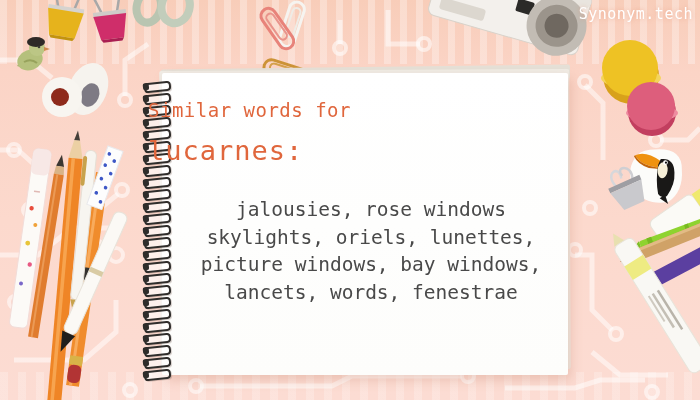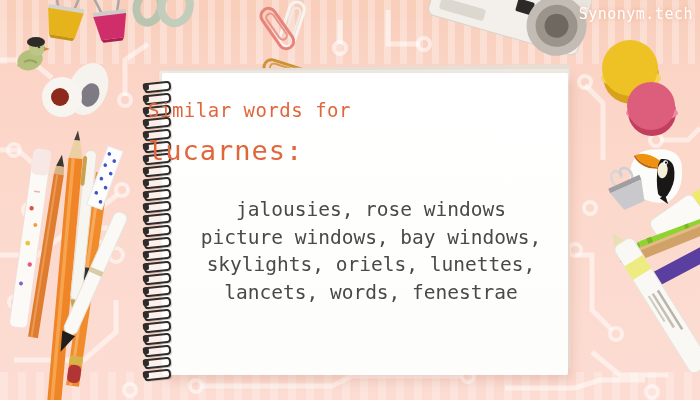--- a/index.html
+++ b/index.html
@@ -278,19 +278,19 @@
       <span class="coil" style="top: 264px;"></span>
       <span class="coil" style="top: 276px;"></span>
       <span class="coil" style="top: 288px;"></span>
     </div>
 
   <div class="heading h1line">Similar words for</div>
   <div class="heading h2line">lucarnes:</div>
 
   <div class="synonyms">
     <div>jalousies, rose windows</div>
+    <div>skylights, oriels, lunettes,</div>
     <div>picture windows, bay windows,</div>
-    <div>skylights, oriels, lunettes,</div>
     <div>lancets, words, fenestrae</div>
   </div>
 
   <div class="watermark">Synonym.tech</div>
 </div>
 
 </body></html>

